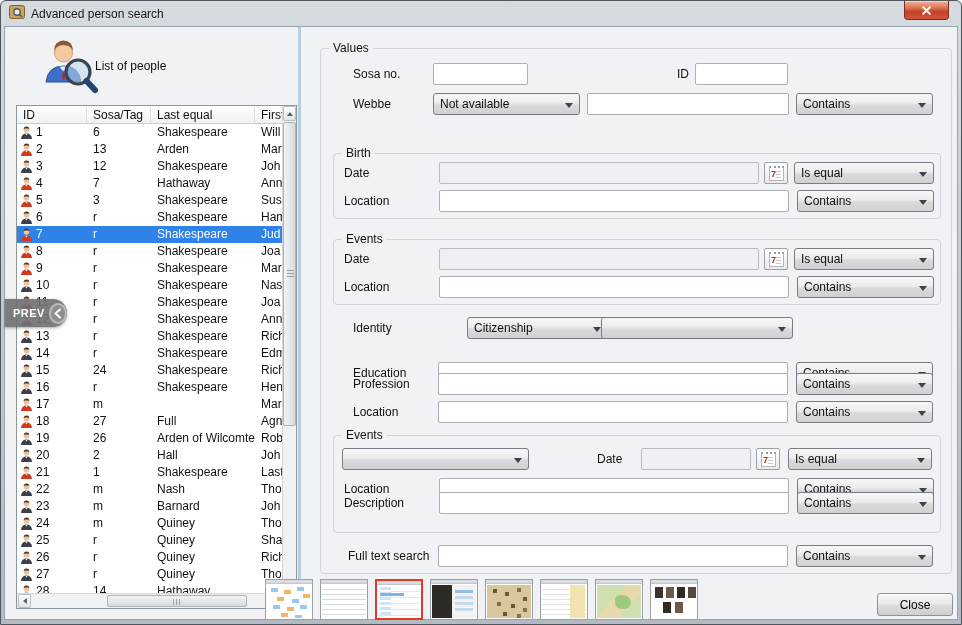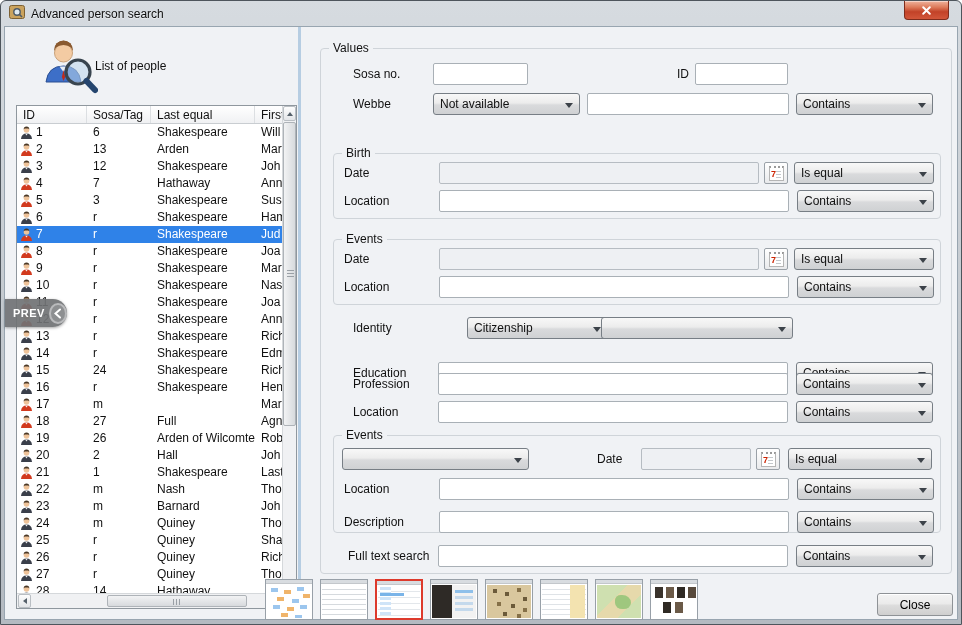--- a/index.html
+++ b/index.html
@@ -691,21 +691,21 @@
               <span>Is equal</span>
             </span>
         </div>
         <div class="frow" style="top:42px;">
           <span class="lbl" style="left:10px;">Location</span>
           <input class="txt" style="left: 105px; width: 350px;">
           <span class="combo" style="left:463px; width:137px;">
               <span>Contains</span>
             </span>
         </div>
-        <div class="frow" style="top:75px;">
+        <div class="frow" style="top:56px;">
           <span class="lbl" style="left:10px;">Description</span>
           <input class="txt" style="left: 105px; width: 350px;">
           <span class="combo" style="left:463px; width:137px;">
               <span>Contains</span>
             </span>
         </div>
       </div>
 
       <div class="frow" style="top:496px;">
         <span class="lbl" style="left:27px;">Full text search</span>

